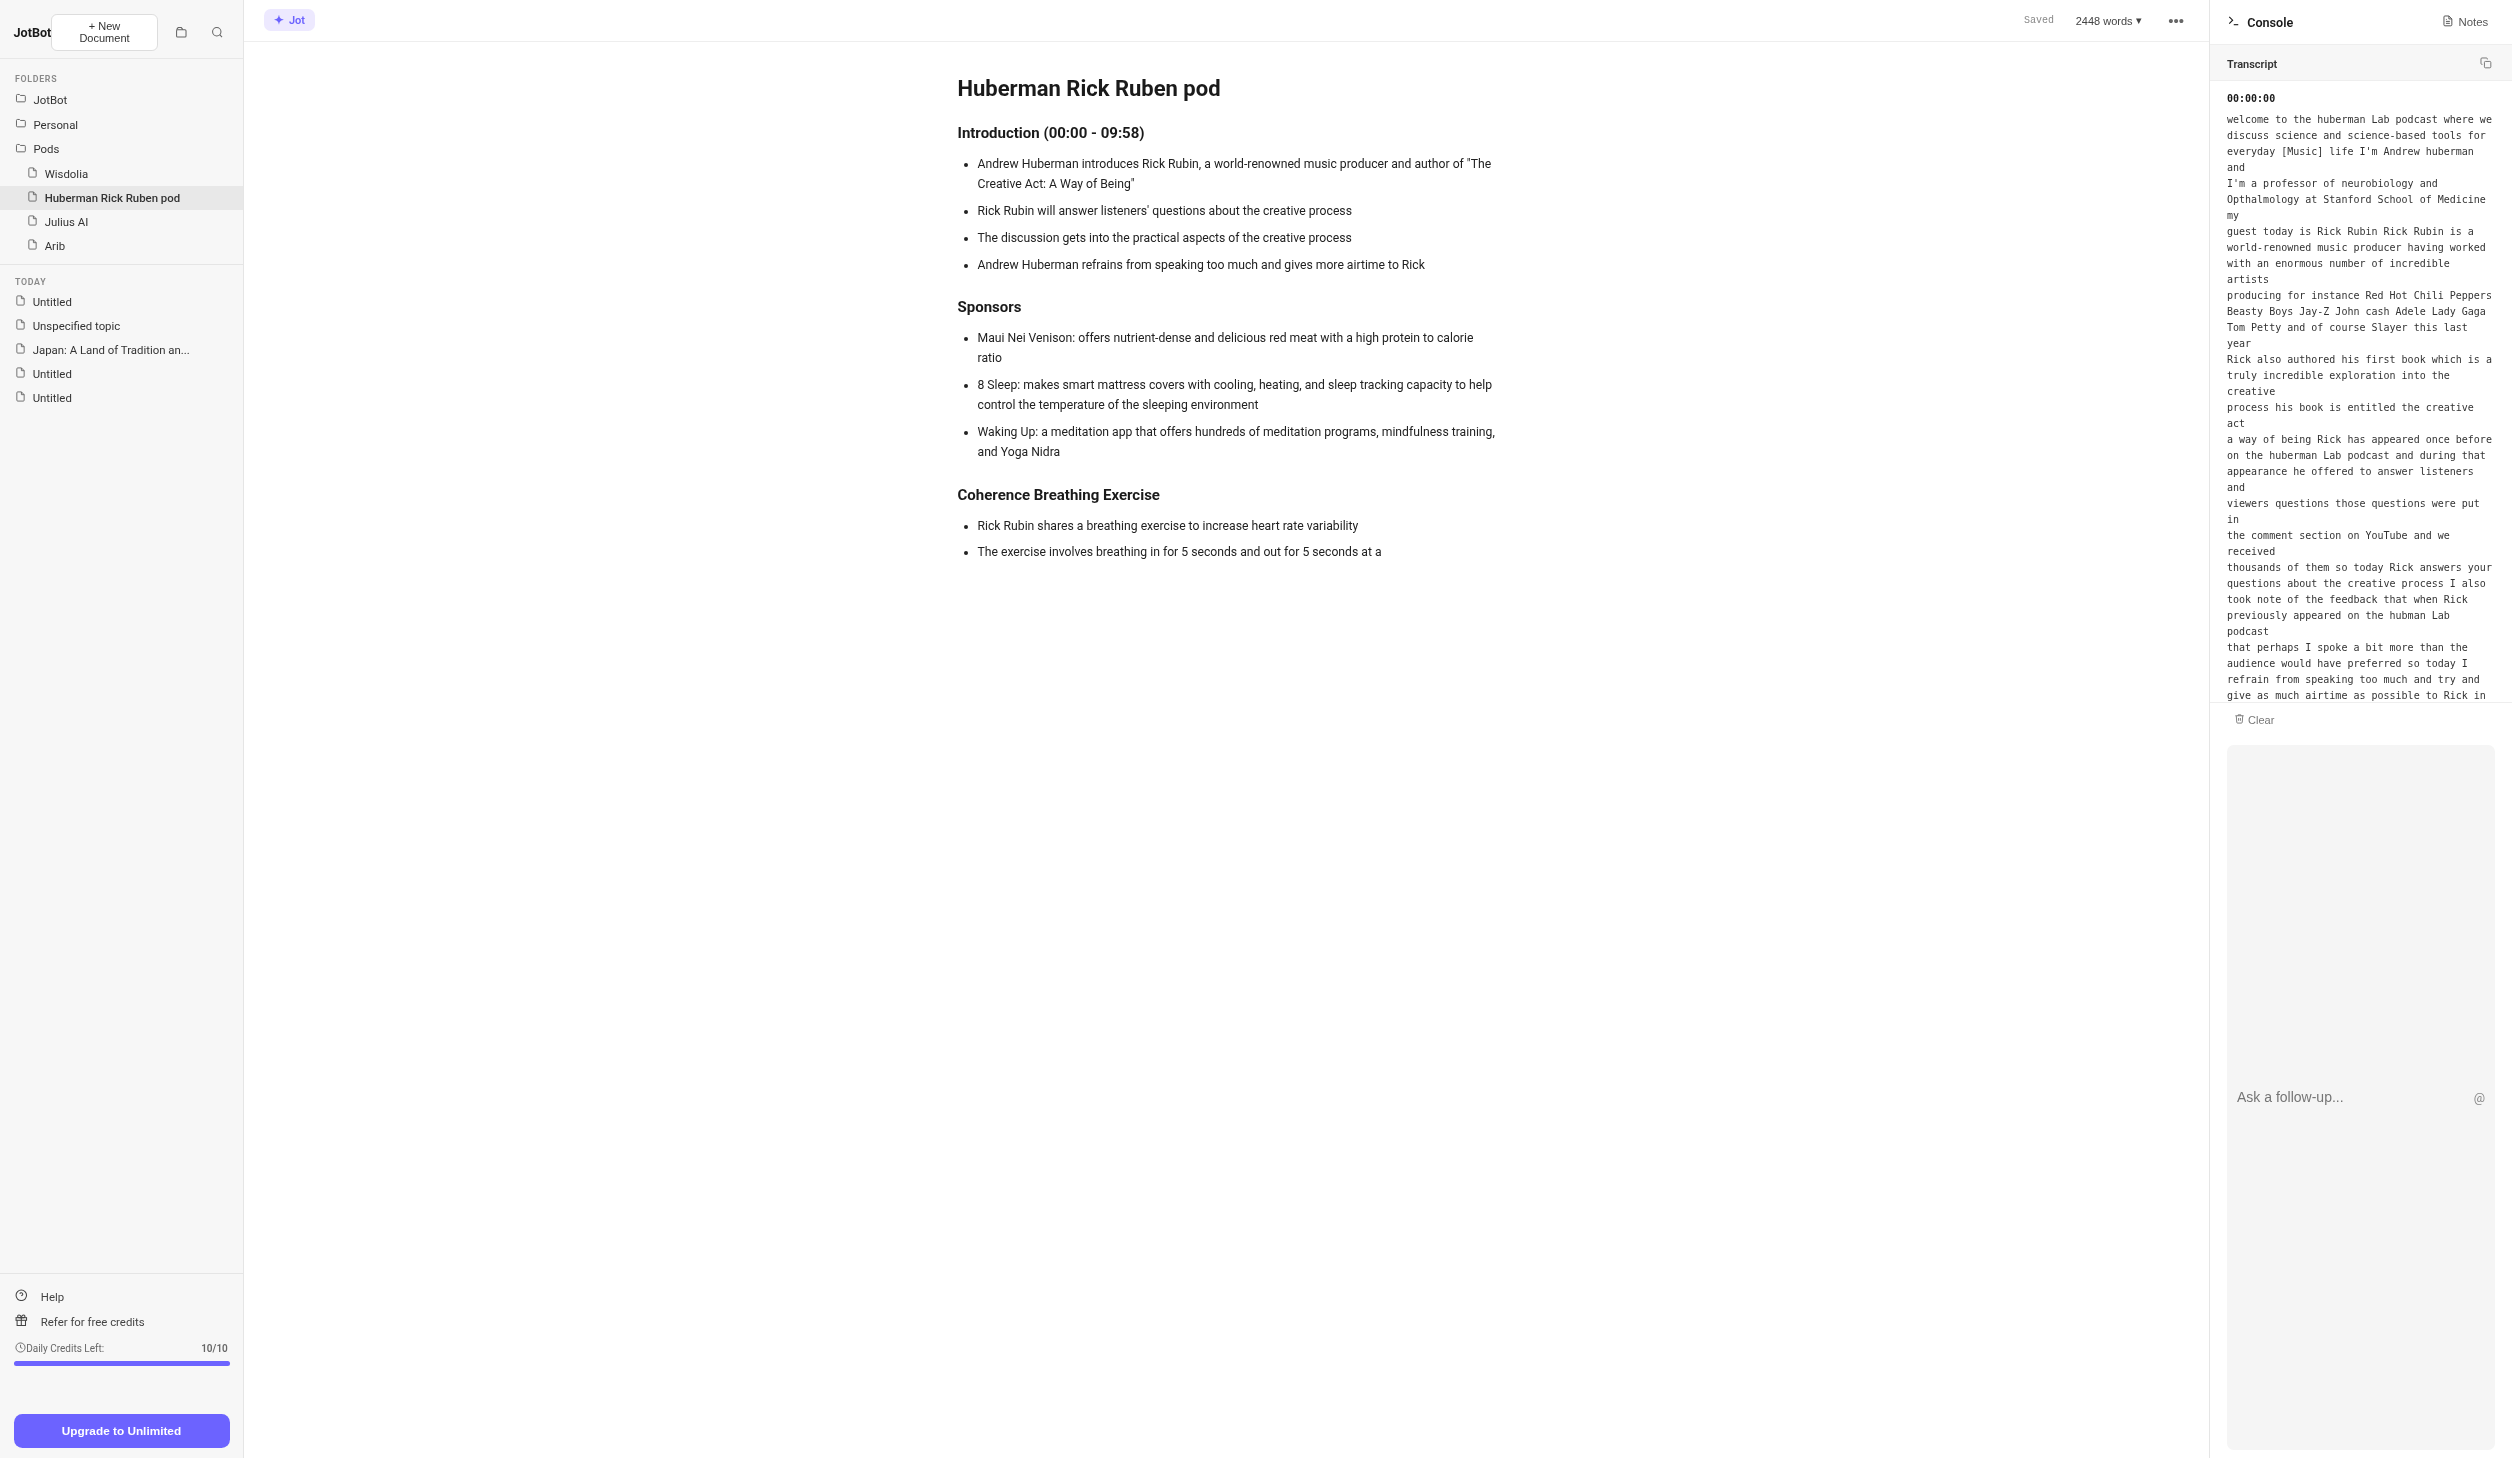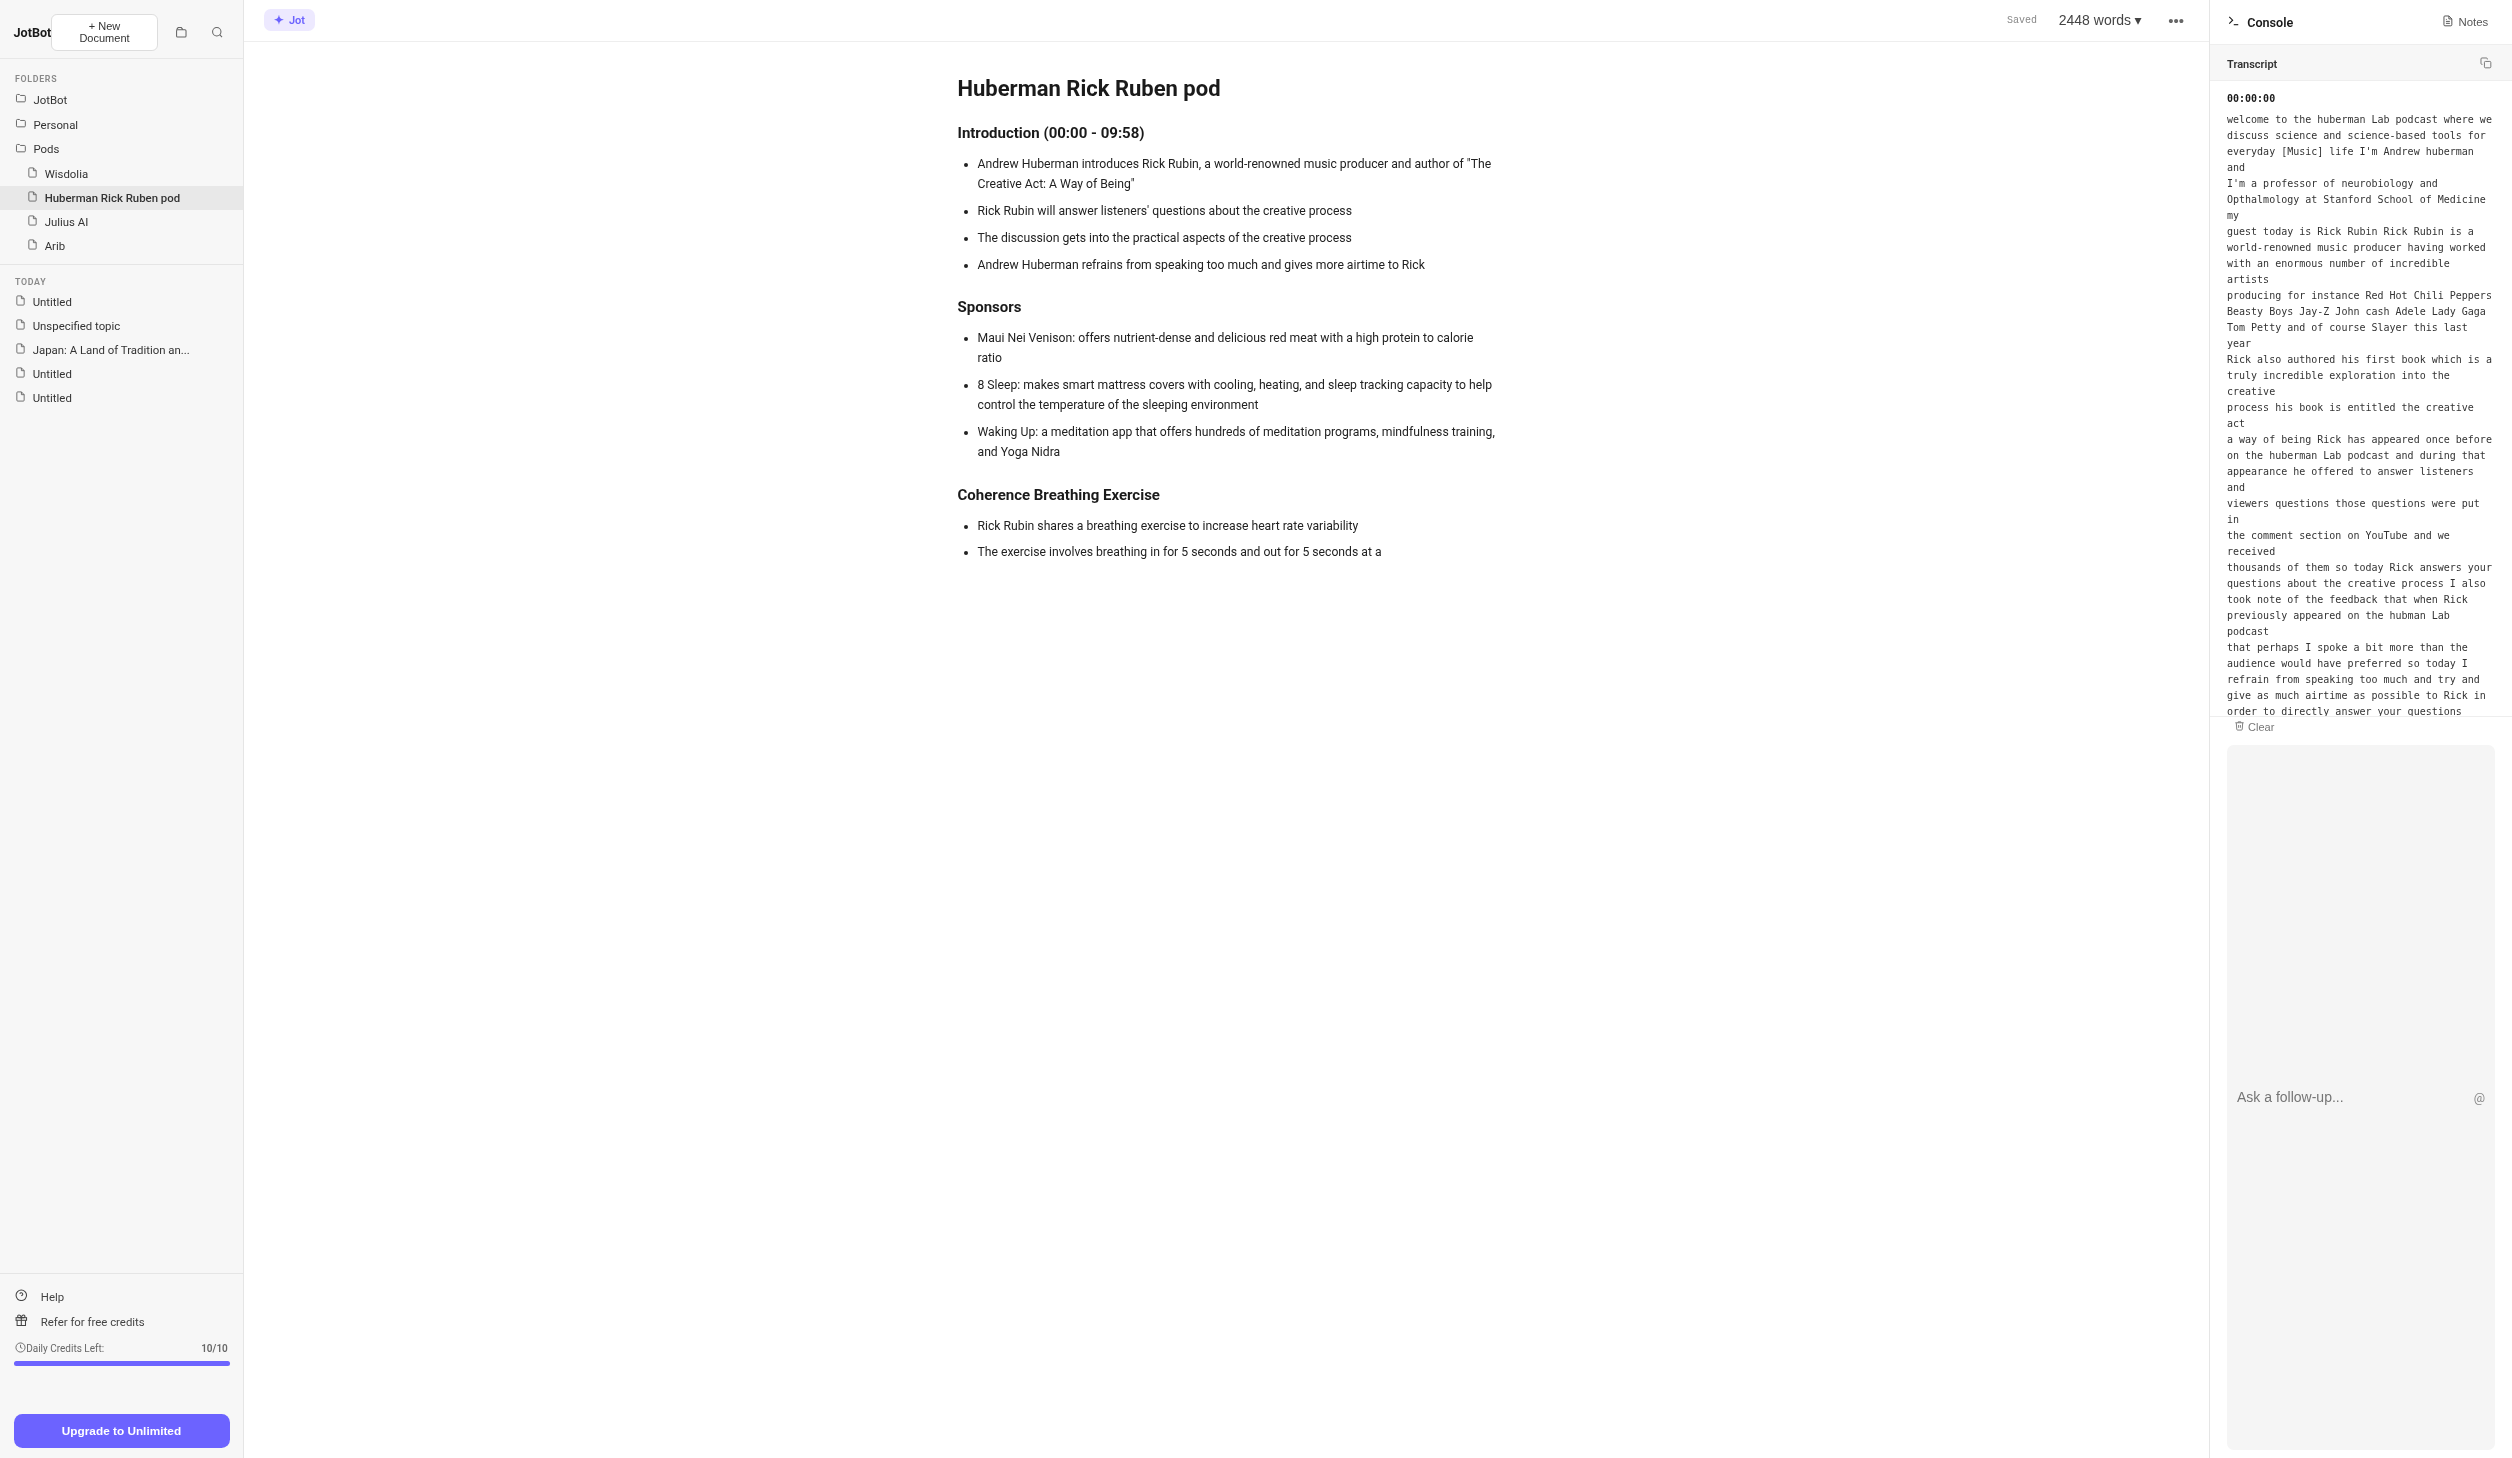--- a/index.html
+++ b/index.html
@@ -198,21 +198,21 @@
     #saved-status {
       font-size: 10px;
       color: #888;
       font-family: Liberation Mono, monospace;
     }
 
     #word-count-btn {
       display: flex;
       align-items: flex-end;
       gap: 3.4px;
-      font-size: 14px;
+      font-size: 11px;
       color: #444;
       cursor: pointer;
       background: none;
       border: none;
       padding: 3.4px 6.7px;
       border-radius: 5px;
     }
 
     #more-btn {
       background: none;
@@ -349,21 +349,21 @@
       font-family: monospace;
       font-size: 10px;
       line-height: 1.6;
       color: #333;
       white-space: pre-wrap;
       word-break: break-word;
     }
 
     #console-footer {
       border-top: 0.8px solid #eee;
-      padding: 0 17px;
+      padding: 7px 17px;
       display: flex;
       align-items: flex-end;
       justify-content: space-between;
     }
 
     #clear-btn {
       background: none;
       border: none;
       cursor: pointer;
       font-size: 11px;

